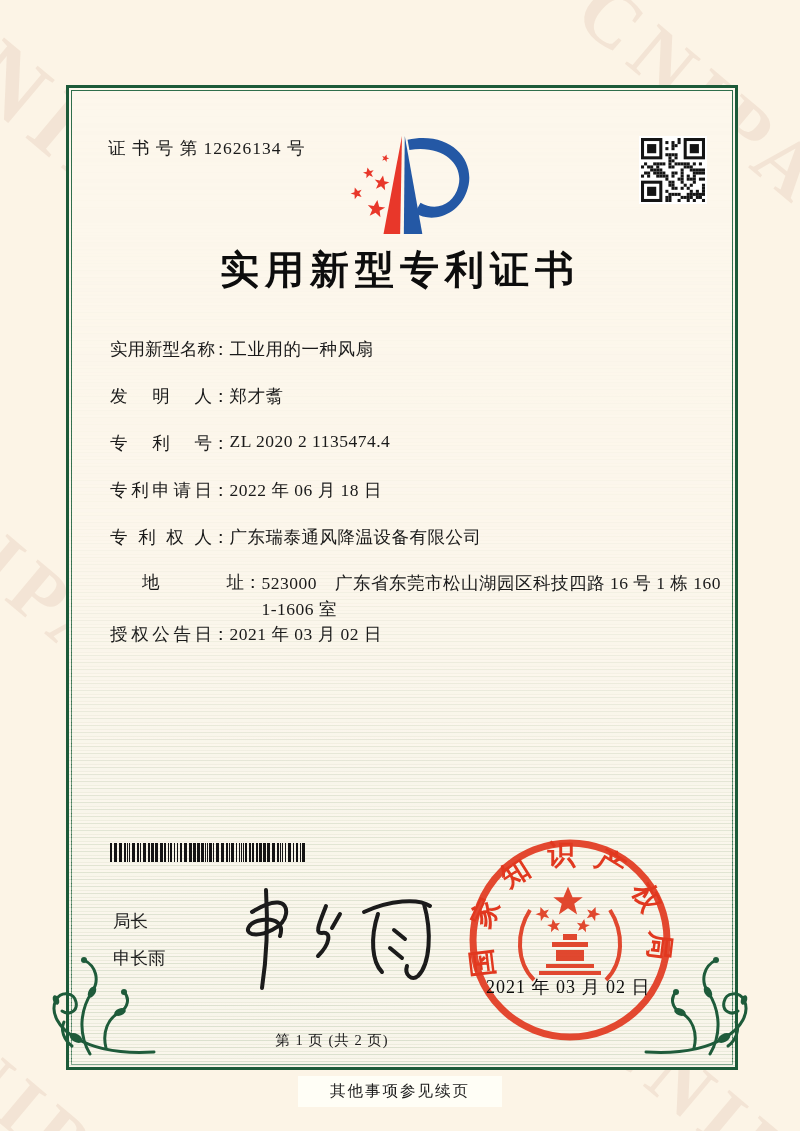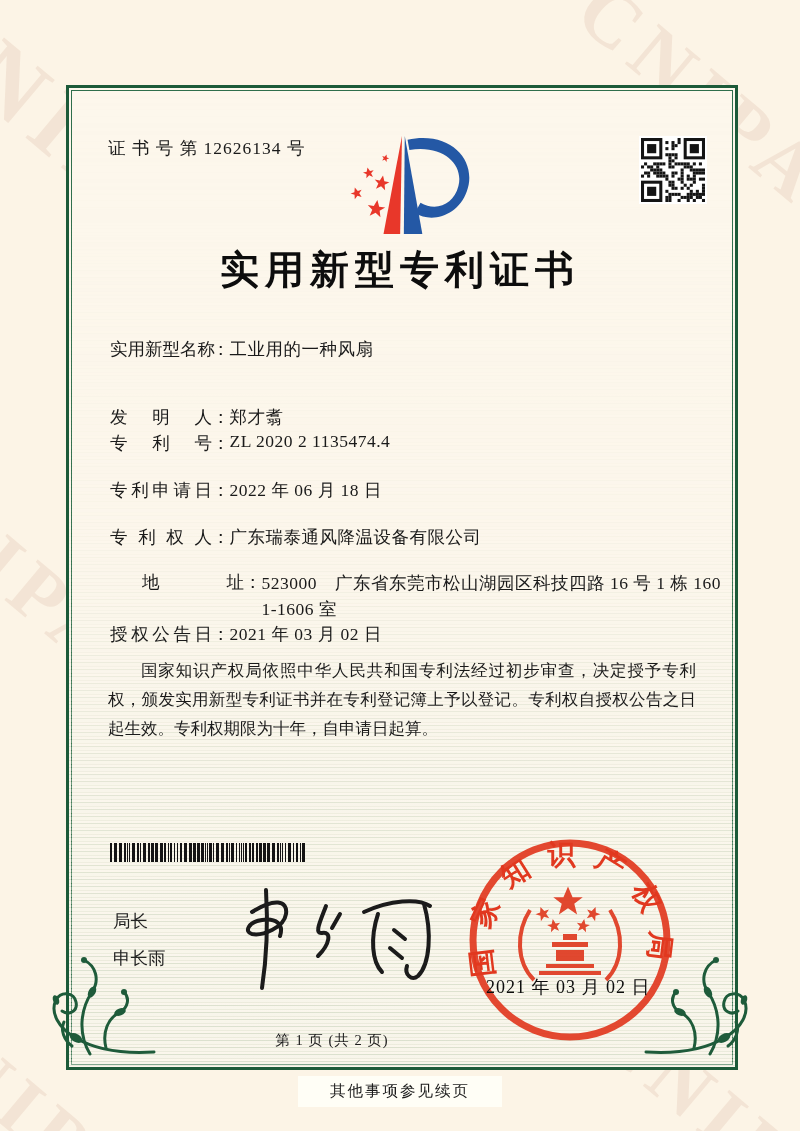--- a/index.html
+++ b/index.html
@@ -47,21 +47,21 @@
   .cert-no{left:108px;top:136px;font-size:17.5px;letter-spacing:1px;}
   .logo{left:328px;top:128px;width:148px;height:116px;}
   .qr{left:639px;top:136px;width:68px;height:68px;background:#fff;padding:2px;box-sizing:border-box;}
   .title{left:0;top:243px;width:800px;text-align:center;font-size:39px;font-weight:bold;
          letter-spacing:6px;color:#0d0d0d;}
   .field-row{left:110px;width:600px;font-size:17.5px;white-space:nowrap;}
   .flabel{display:inline-block;width:102px;text-align:justify;text-align-last:justify;
           vertical-align:top;}
   .fcolon{display:inline-block;vertical-align:top;}
   .fvalue{display:inline-block;vertical-align:top;letter-spacing:0.5px;}
-  .r1{top:337px;} .r2{top:405px;} .r3{top:431px;} .r4{top:478px;} .r5{top:525px;}
+  .r1{top:337px;} .r2{top:384px;} .r3{top:431px;} .r4{top:478px;} .r5{top:525px;}
   .r6{top:570px;margin-left:32px;} .r7{top:622px;}
   .addr-value{white-space:normal;width:462px;line-height:26px;word-break:break-all;}
   .grant-no{position:absolute;left:310px;top:0;white-space:nowrap;}
   .body-text{left:108px;top:656px;width:588px;font-size:16.5px;line-height:29px;
              text-align:justify;}
   .body-text p{margin:0;text-indent:2em;}
   .barcode{left:110px;top:843px;width:202px;height:19px;display:flex;align-items:stretch;}
   .barcode i{display:block;background:#141414;}
   .officer{left:113px;top:903px;font-family:"Liberation Sans","DejaVu Sans",sans-serif;
            font-size:17.5px;line-height:37px;color:#222;}
@@ -293,21 +293,20 @@
   <span class="flabel">专利权人</span><span class="fcolon">：</span><span class="fvalue">广东瑞泰通风降温设备有限公司</span>
 </div>
 <div class="abs field-row r6">
   <span class="flabel">地址</span><span class="fcolon">：</span><span class="fvalue addr-value">523000　广东省东莞市松山湖园区科技四路 16 号 1 栋 1601-1606 室</span>
 </div>
 <div class="abs field-row r7">
   <span class="flabel">授权公告日</span><span class="fcolon">：</span><span class="fvalue">2021 年 03 月 02 日</span>
 </div>
 
 <div class="abs body-text">
-  <p>国家知识产权局依照中华人民共和国专利法经过初步审查，决定授予专利权，颁发实用新型专利证书并在专利登记簿上予以登记。专利权自授权公告之日起生效。专利权期限为十年，自申请日起算。</p>
 </div>
 
 <div class="abs barcode">
     <i style="width: 2px; margin-right: 2px;"></i>
     <i style="width: 3px; margin-right: 2px;"></i>
     <i style="width: 3px; margin-right: 2px;"></i>
     <i style="width: 2px; margin-right: 1px;"></i>
     <i style="width: 1px; margin-right: 1px;"></i>
     <i style="width: 1px; margin-right: 2px;"></i>
     <i style="width: 3px; margin-right: 2px;"></i>

